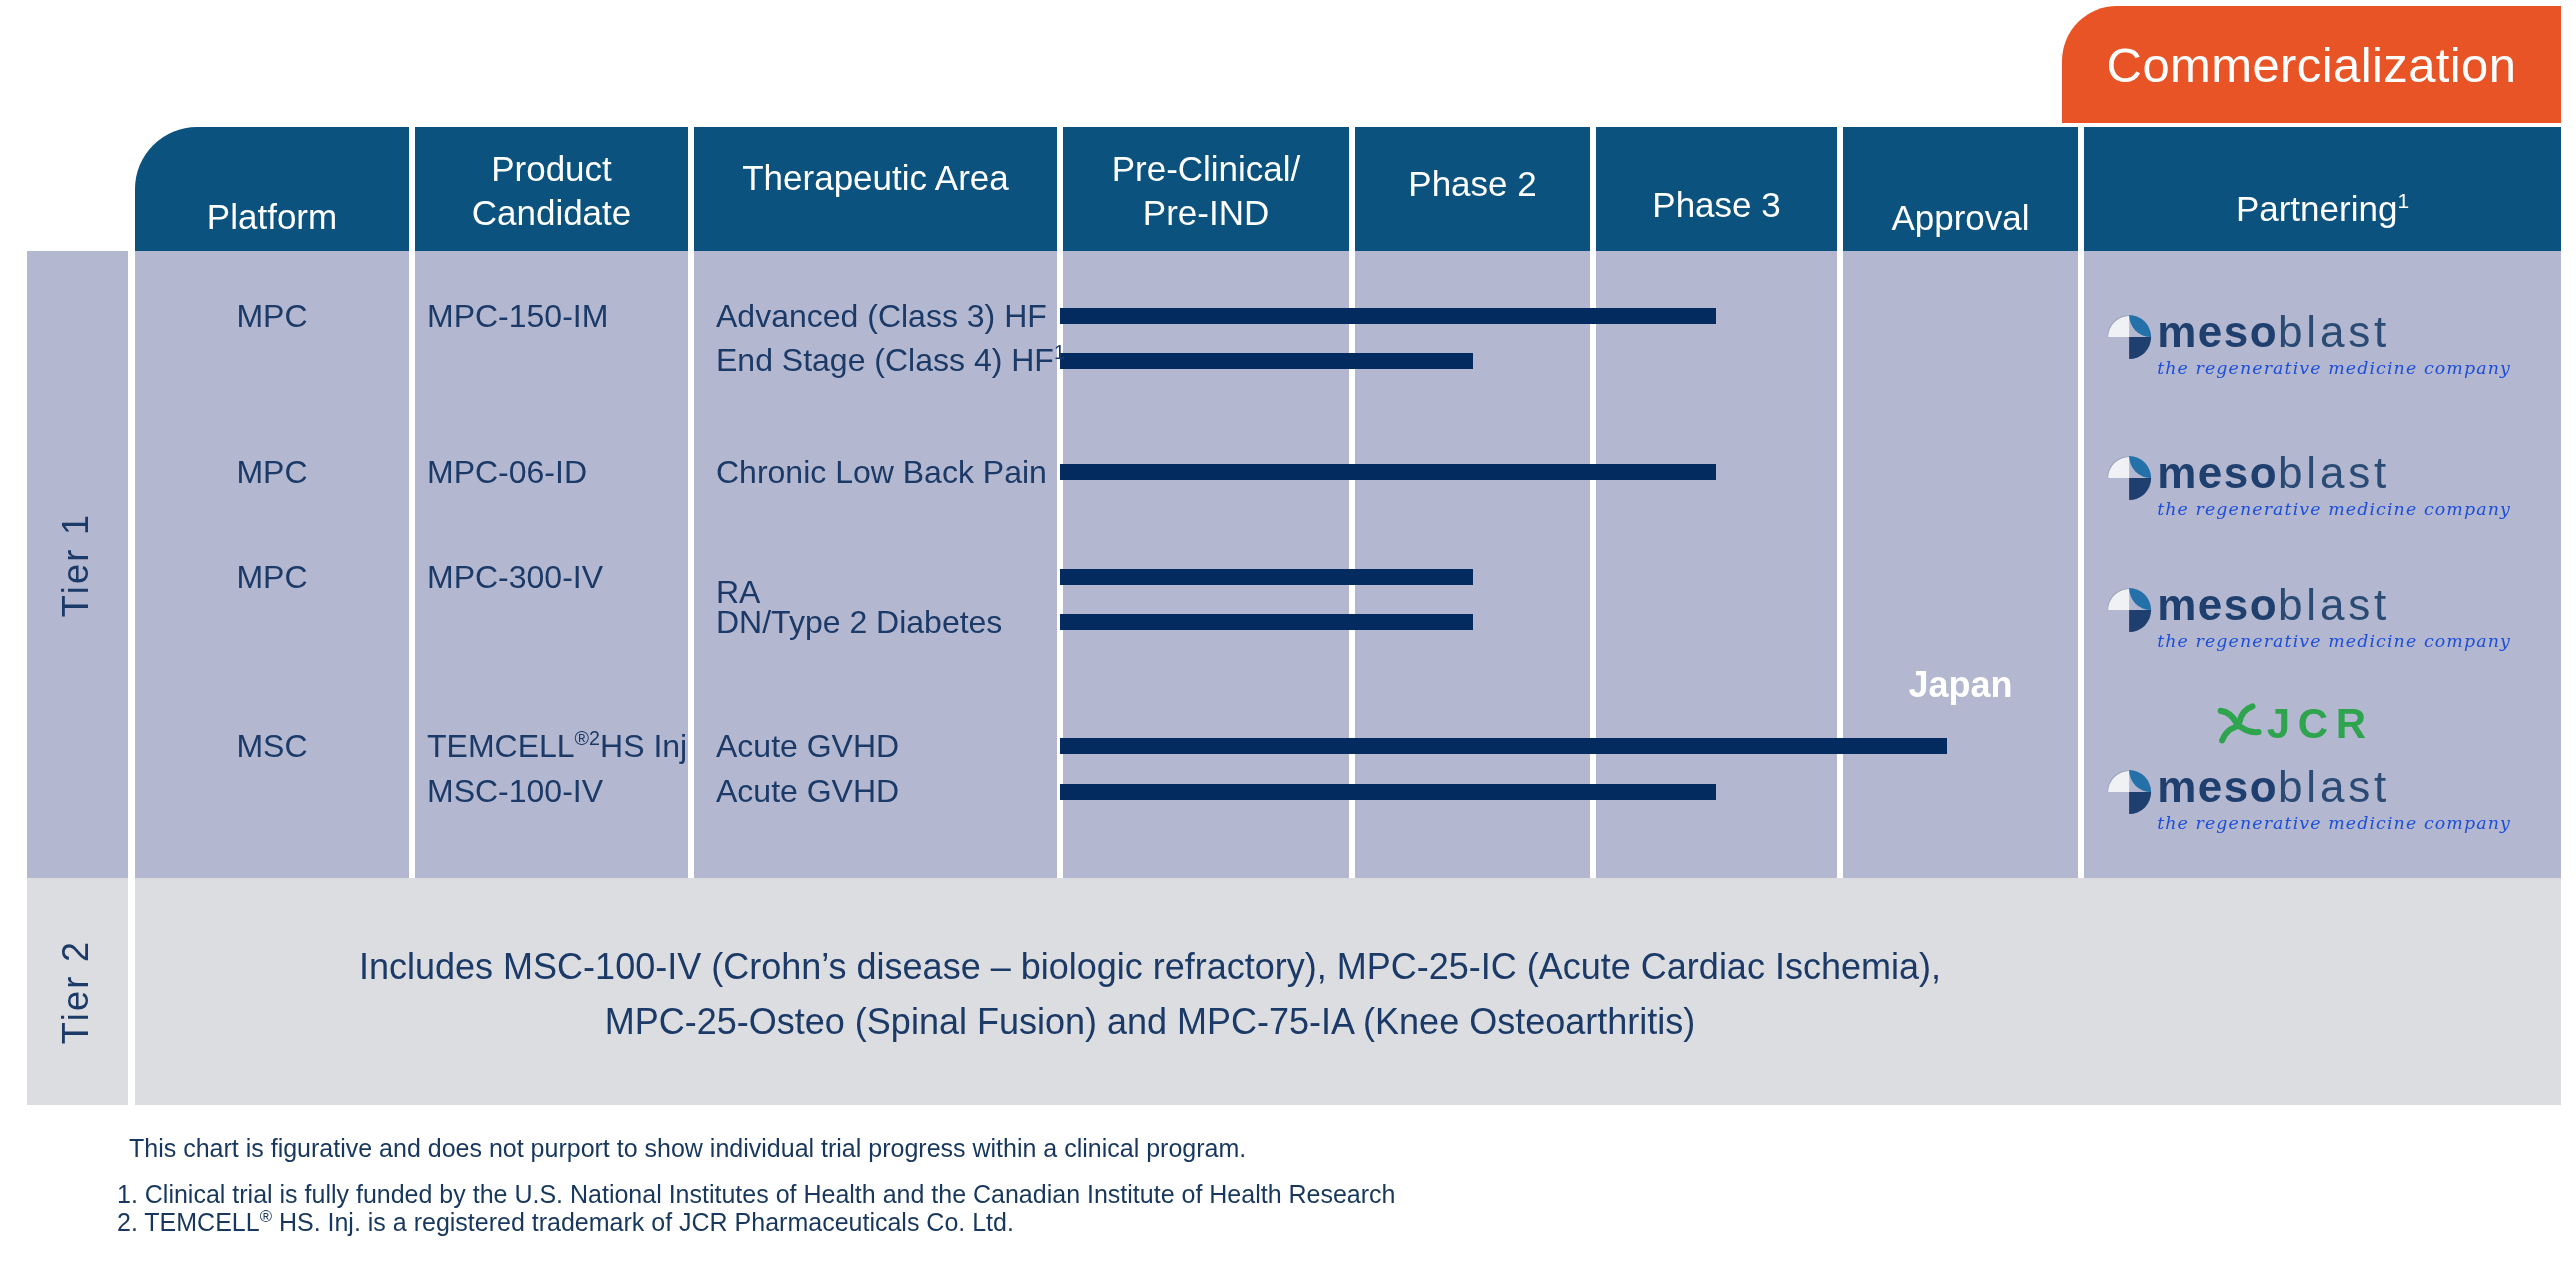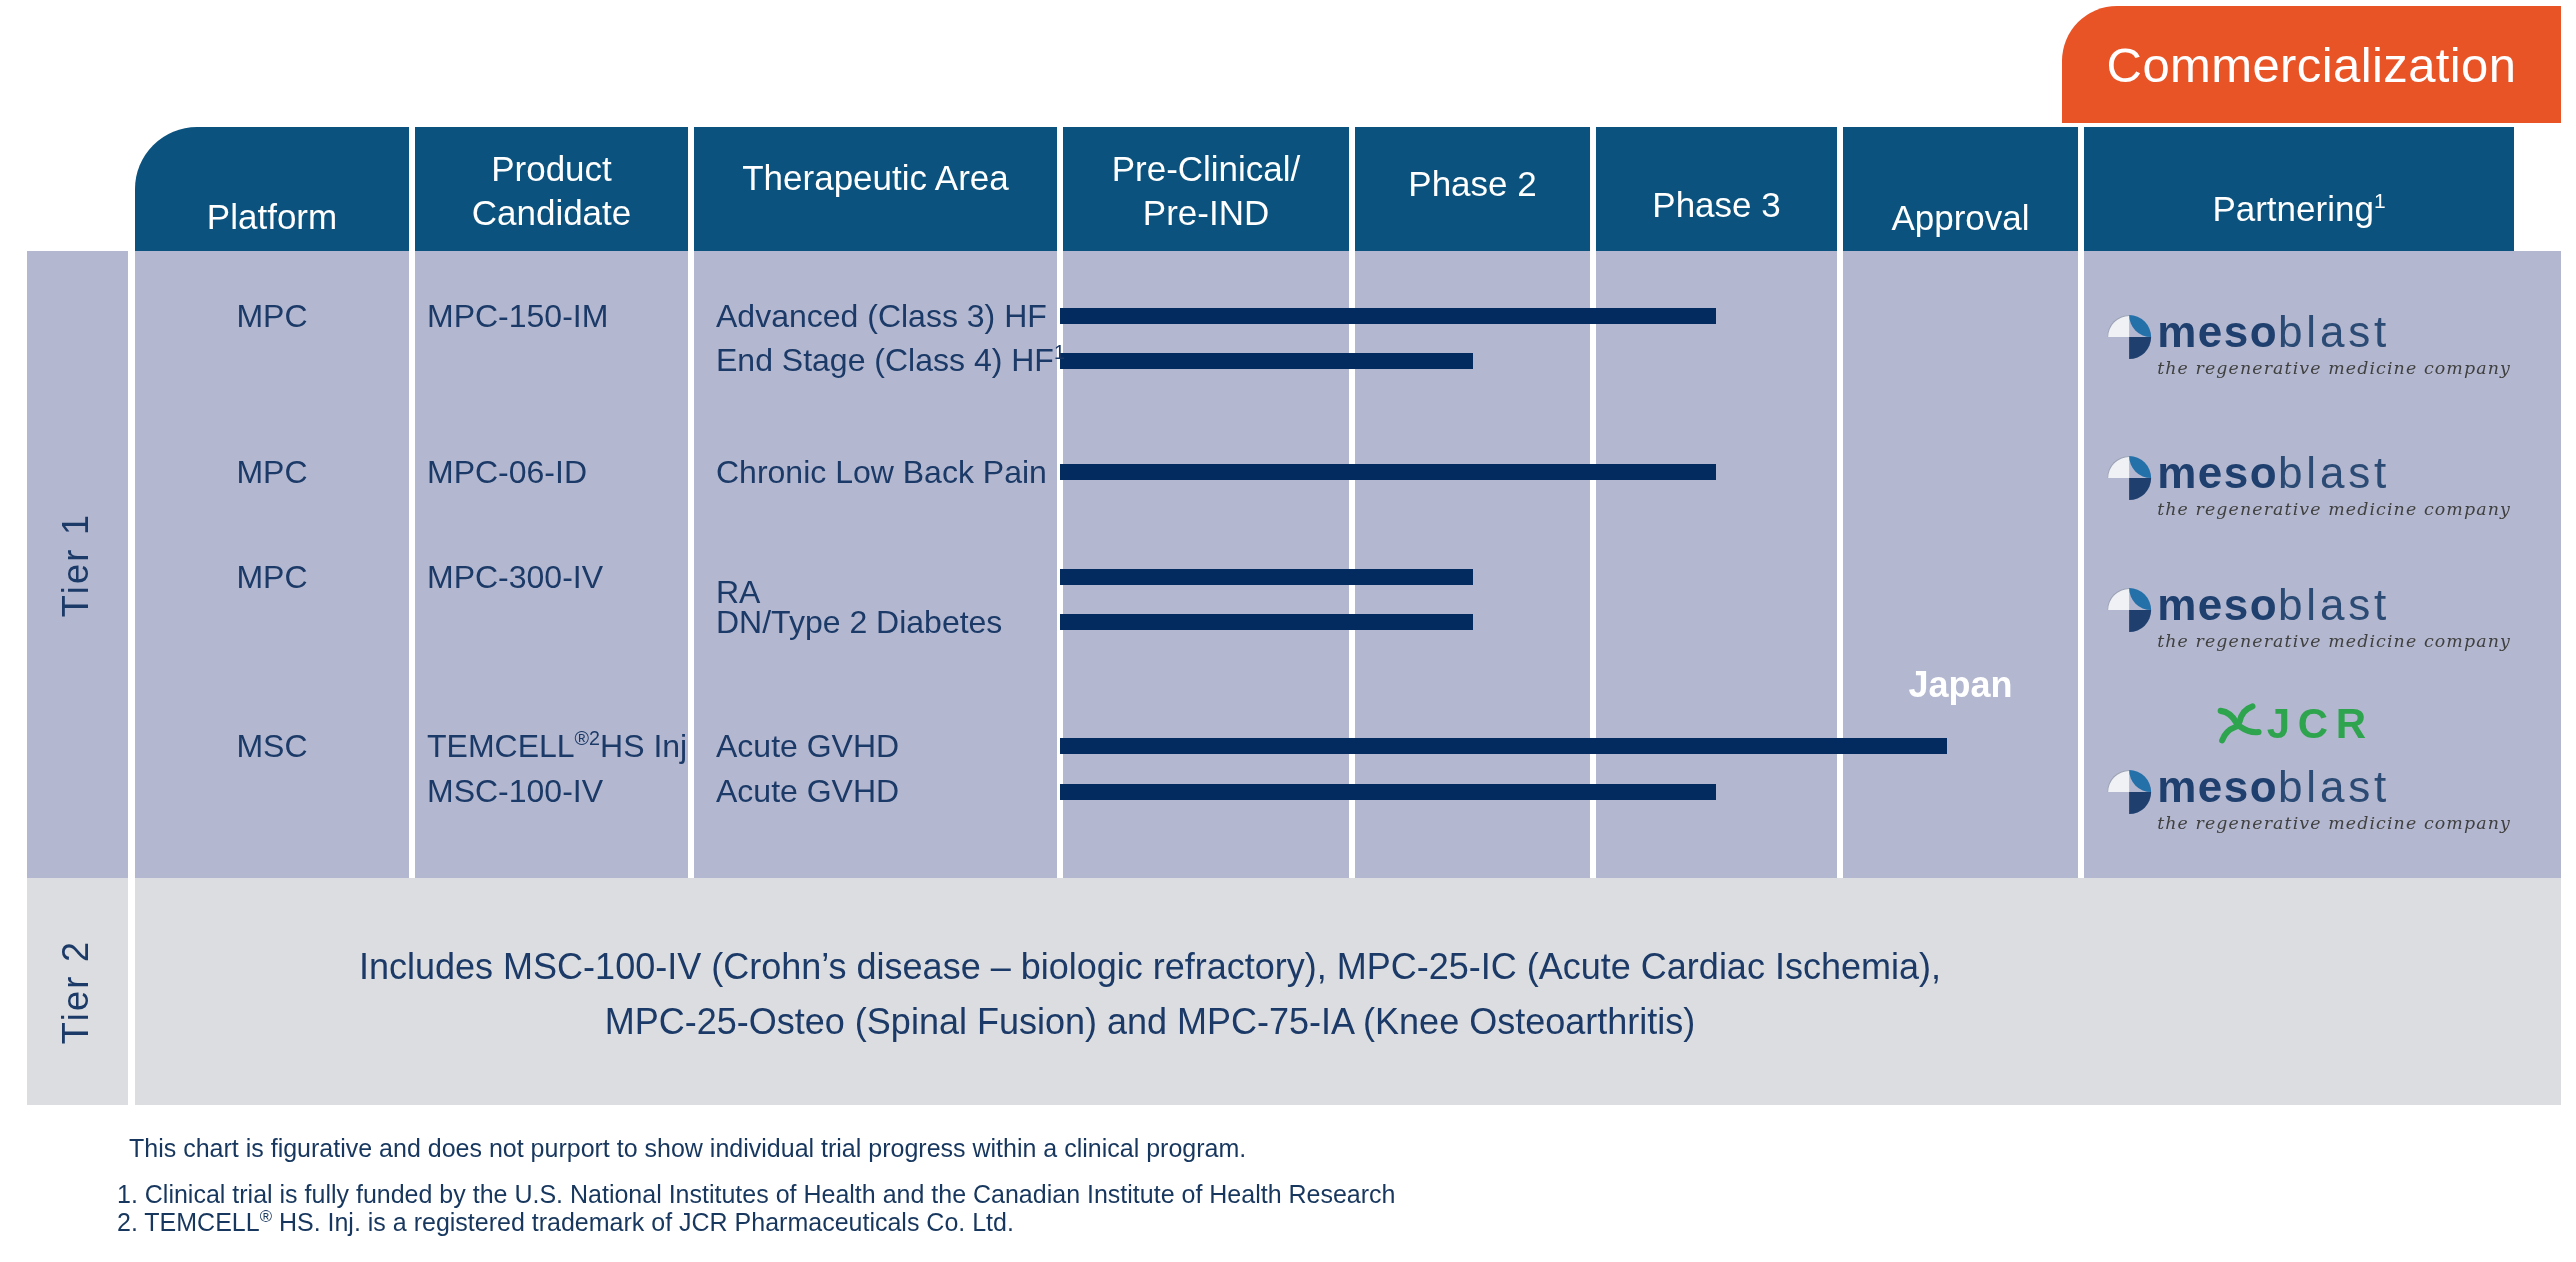--- a/index.html
+++ b/index.html
@@ -14,21 +14,21 @@
   
   .hcell{position:absolute;top:127px;height:124px;background:#0B537E;color:#ffffff;
          display:flex;flex-direction:column;align-items:center;font-size:35px;line-height:44px;}
   .hc1{left:135px;width:274px;border-top-left-radius:62px;justify-content:flex-end;padding-bottom:12px;box-sizing:border-box;}
   .hc2{left:415px;width:273px;justify-content:center;padding-top:4.5px;box-sizing:border-box;}
   .hc3{left:694px;width:363px;justify-content:flex-start;padding-top:29px;box-sizing:border-box;}
   .hc4{left:1063px;width:286px;justify-content:center;padding-top:4.5px;box-sizing:border-box;}
   .hc5{left:1355px;width:235px;justify-content:center;padding-bottom:10.6px;box-sizing:border-box;}
   .hc6{left:1596px;width:241px;justify-content:flex-end;padding-bottom:24px;box-sizing:border-box;}
   .hc7{left:1843px;width:235px;justify-content:flex-end;padding-bottom:10.6px;box-sizing:border-box;}
-  .hc8{left:2084px;width:430px;justify-content:flex-end;padding-bottom:19.7px;box-sizing:border-box;}
+  .hc8{left:2084px;width:477px;justify-content:flex-end;padding-bottom:19.7px;box-sizing:border-box;}
   .hcell sup{font-size:21px;line-height:0;}
 
   
   .bcol{position:absolute;top:251px;height:627px;background:#B3B8D0;}
   .b1{left:135px;width:274px;} .b2{left:415px;width:273px;} .b3{left:694px;width:363px;}
   .b4{left:1063px;width:286px;} .b5{left:1355px;width:235px;} .b6{left:1596px;width:241px;}
   .b7{left:1843px;width:235px;} .b8{left:2084px;width:477px;}
 
   
   .strip1{position:absolute;left:26.5px;top:251px;width:101px;height:627px;background:#B3B8D0;}
@@ -56,21 +56,21 @@
   .mb-mark{width:44px;height:44px;position:relative;margin-top:4.5px;flex:0 0 auto;}
   .mb-mark .q{position:absolute;width:22px;height:22px;}
   .q-tl{left:0;top:0;background:#EFF1F5;border:1.5px solid #9CA3B5;box-sizing:border-box;
         border-right:none;border-bottom:none;border-top-left-radius:100%;}
   .q-tr{left:22px;top:0;background:#2470A8;border-radius:0 100% 0 100%;}
   .q-br{left:22px;top:22px;background:#1F3F6E;border-radius:0 0 100% 0;}
   .mb-txt{display:flex;flex-direction:column;}
   .mb-word{font-size:44px;line-height:44px;letter-spacing:1.5px;color:#1F3F6E;white-space:nowrap;}
   .mb-word .meso{font-weight:bold;margin-top:18px;}
   .mb-word .blast{font-weight:normal;color:#2B4A74;letter-spacing:3.8px;}
-  .mb-tag{font-family:"DejaVu Serif",serif;font-style:italic;font-size:17.4px;color:#404040;
+  .mb-tag{font-family:"DejaVu Serif",serif;font-style:italic;font-size:17.4px;color:#1d4ed8;
           margin-top:3.8px;letter-spacing:1.1px;align-self:flex-end;white-space:nowrap;}
 
   
   .jcr{position:absolute;transform:translate(-50%,-50%);display:flex;align-items:center;gap:1.5px;z-index:3;}
   .jcr-text{font-size:42px;font-weight:bold;color:#2EA44E;letter-spacing:7.6px;}
 
   
   .t2line{position:absolute;left:135px;width:2030px;text-align:center;transform:translateY(-50%);
           font-size:36px;color:#1C3A67;white-space:nowrap;z-index:3;}
 

